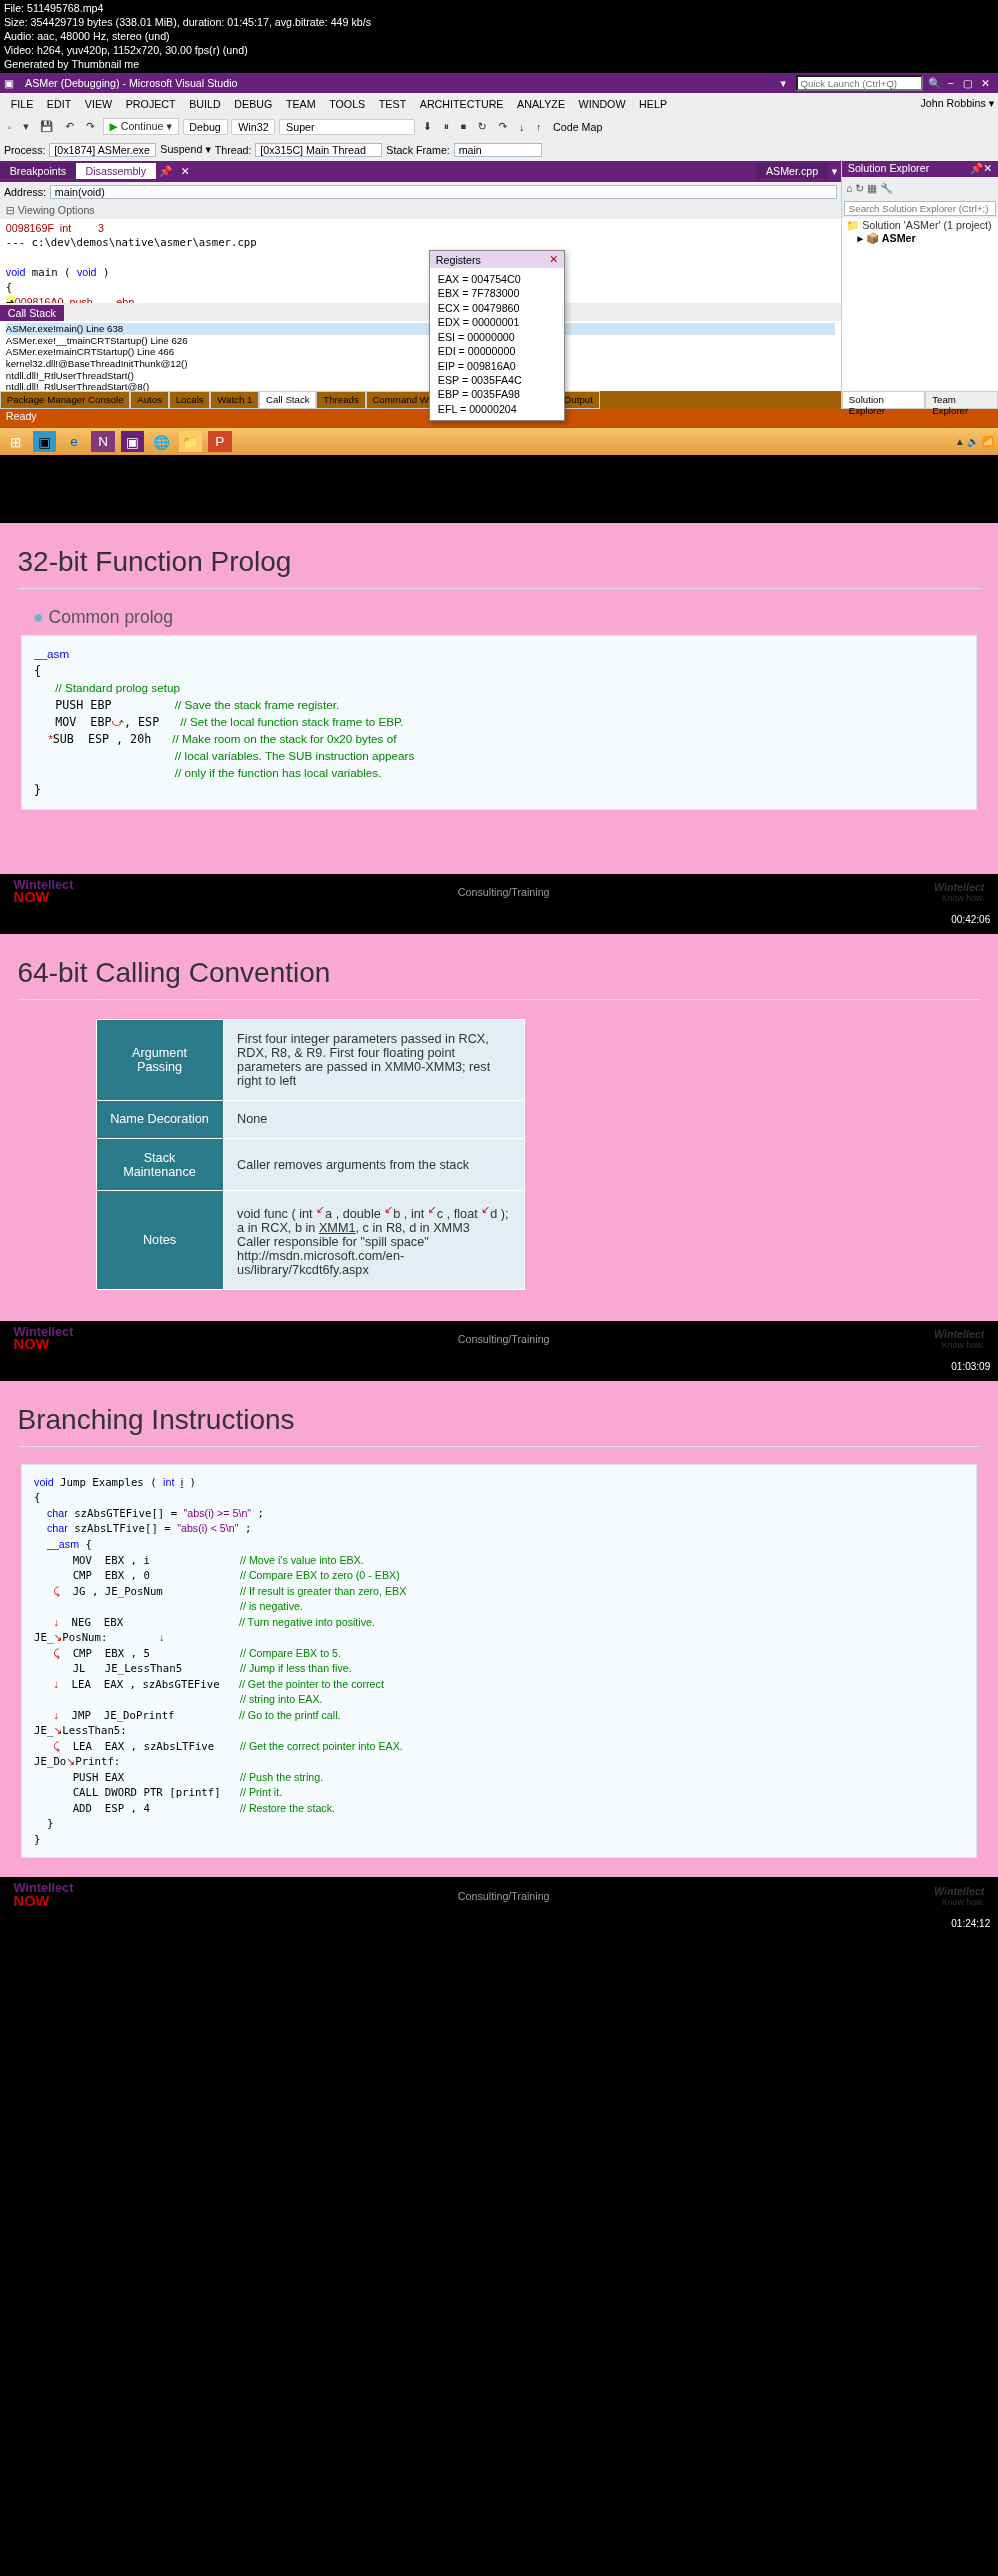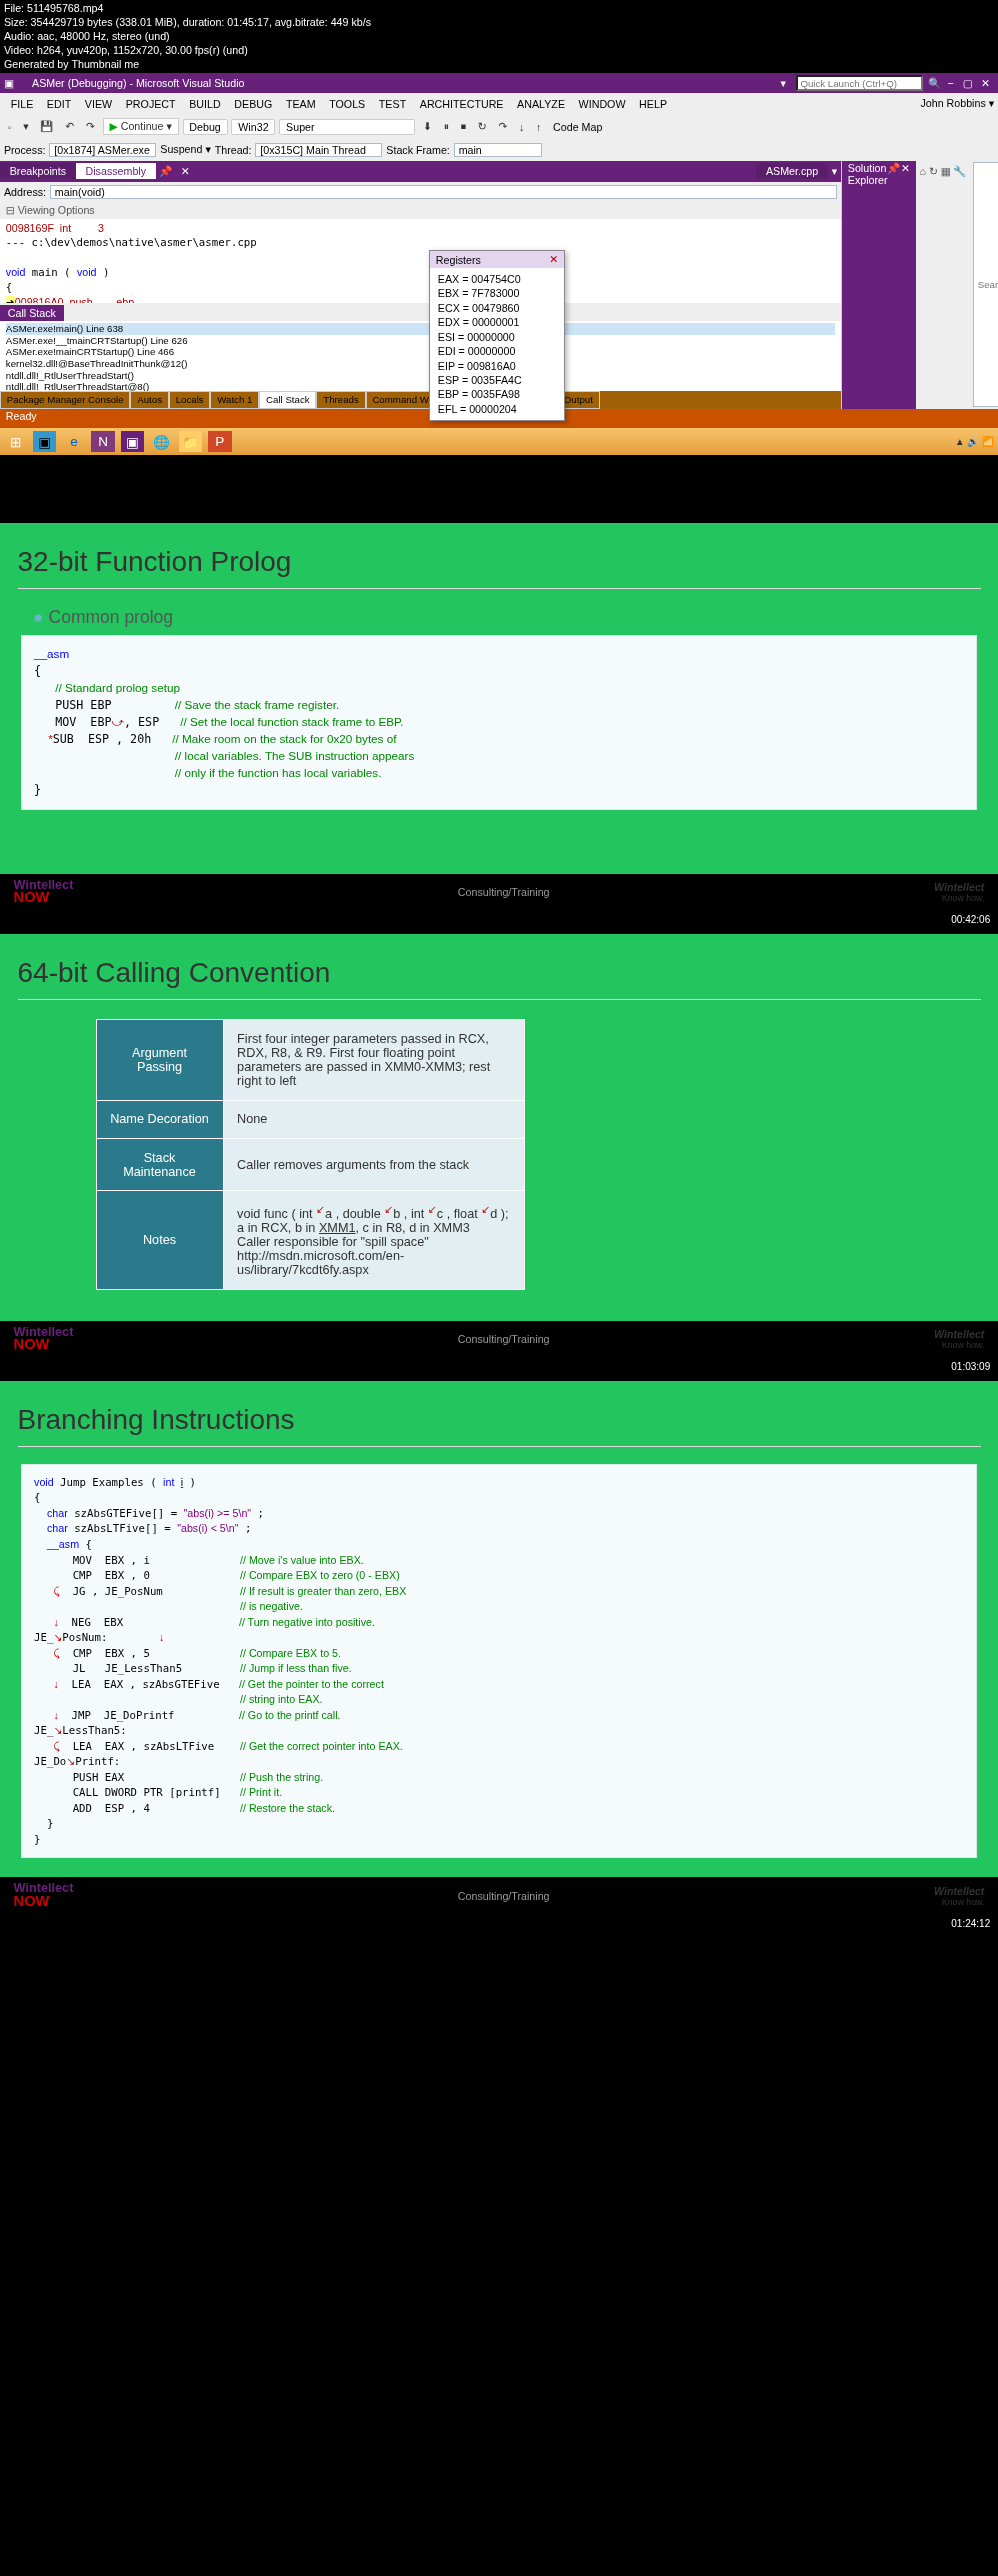--- a/index.html
+++ b/index.html
@@ -32,40 +32,40 @@
 .vs-code{flex:1;background:#fff;font-family:Consolas,monospace;font-size:10.7px;padding:1.9px 5.8px;overflow:hidden;line-height:1.35}
 .vs-code .red{color:#a00}
 .vs-code .blue{color:#00f}
 .vs-left-bottom{height:88px;display:flex;flex-direction:column}
 .cs-tab{background:#68217a;color:#fff;font-size:10.7px;padding:1.9px 7.8px;display:inline-block}
 .cs-head{background:#eee;font-size:10.7px;padding:1.9px 5.8px;border-bottom:1px solid #ccc}
 .cs-body{flex:1;background:#fff;font-size:9.7px;padding:1.9px 5.8px;line-height:1.2}
 .cs-footer{background:#a16207;height:17.5px;display:flex;font-size:9.7px}
 .cs-footer .ft{padding:1.9px 5.8px;border:1px solid #ccc}
 .cs-footer .ft.active{background:#fff}
-.vs-right{width:156px;display:flex;background:#eee}
+.vs-right{width:156px;display:flex;flex-direction:column;background:#eee}
 .se-header{background:#68217a;color:#fff;font-size:10.7px;padding:1.9px 5.8px;display:flex}
 .se-tools{background:#eee;height:21.4px;display:flex;align-items:center;padding:0 3.9px;gap:2.9px;font-size:10.7px;color:#555}
 .se-search{background:#fff;border:1px solid #abc;margin:1.9px;padding:1px 3.9px;font-size:9.7px;color:#999}
 .se-tree{background:#fff;flex:1;font-size:10.7px;padding:1.9px 3.9px}
 .se-tree .sol{color:#333}
 .se-tree .proj{font-weight:bold;margin-left:11.7px}
 .se-bottom{height:17.5px;display:flex;font-size:9.7px}
 .se-bottom .ft{padding:1.9px 5.8px;border:1px solid #ccc}
 .se-bottom .ft.active{background:#fff}
 .reg-pop{position:absolute;left:429px;top:177px;width:136px;background:#fff;border:1px solid #888;box-shadow:1.9px 1.9px 5.8px rgba(0,0,0,.3);font-size:10.7px;z-index:10}
 .reg-pop .hdr{background:#e5d4ee;padding:1.9px 5.8px;display:flex;align-items:center}
 .reg-pop .hdr .close{margin-left:auto;color:#a00}
 .reg-pop .bdy{padding:3.9px 7.8px;font-family:Consolas,monospace;line-height:1.35}
 .vs-status{background:#ca5100;color:#fff;height:19.5px;font-size:10.7px;padding:1.9px 5.8px}
 .taskbar{background:linear-gradient(#f8c36b,#e39e3c);height:27px;display:flex;align-items:center;padding:0 3.9px;gap:5.8px}
 .taskbar .tb{width:23.4px;height:21.4px;display:flex;align-items:center;justify-content:center;font-size:13.6px}
 .taskbar .spacer{flex:1}
 .taskbar .tray{font-size:9.7px;color:#333}
-.slide{background:#22c55e;padding:23.4px 17.5px 11.7px;min-height:351px;position:relative}
+.slide{background:#f9a8d4;padding:23.4px 17.5px 11.7px;min-height:351px;position:relative}
 .slide h1{font-size:28px;color:#333;font-weight:300;border-bottom:1px solid #ddd;padding-bottom:9.7px;margin-bottom:17.5px}
 .slide .bullet{font-size:17.5px;color:#555;margin-left:15.6px}
 .slide .bullet::before{content:"● ";color:#6bb5c7}
 .codeblock{margin:7.8px 3.9px;background:#f5fbfc;border:1px solid #d8e9ec;padding:9.7px 11.7px;font-family:Consolas,monospace;font-size:11.7px;line-height:1.45;white-space:pre}
 .codeblock .kw{color:#00f}
 .codeblock .cm{color:#080}
 .codeblock .red{color:#c00}
 .slidefoot{display:flex;align-items:center;justify-content:space-between;padding:5.8px 13.6px;font-size:10.7px}
 .logo-wn{font-weight:bold;line-height:.9}
 .logo-wn .w{color:#68217a;font-size:12.7px}
@@ -86,21 +86,21 @@
   <div>File: 511495768.mp4</div>
   <div>Size: 354429719 bytes (338.01 MiB), duration: 01:45:17, avg.bitrate: 449 kb/s</div>
   <div>Audio: aac, 48000 Hz, stereo (und)</div>
   <div>Video: h264, yuv420p, 1152x720, 30.00 fps(r) (und)</div>
   <div>Generated by Thumbnail me</div>
 </div>
 
 <div class="vs-window" style="position:relative">
   <div class="vs-titlebar">
     <span>▣</span>
-    <span style="margin-left:18px">ASMer (Debugging) - Microsoft Visual Studio</span>
+    <span style="margin-left:11px">ASMer (Debugging) - Microsoft Visual Studio</span>
     <span class="spacer"></span>
     <span style="margin-right:3.9px">▾</span>
     <input class="quicklaunch" placeholder="Quick Launch (Ctrl+Q)" style="">
     <span>🔍</span>
     <span class="wbtn">−</span>
     <span class="wbtn">▢</span>
     <span class="wbtn">✕</span>
   </div>
   <div class="vs-menubar">
     <span class="m">FILE</span>

